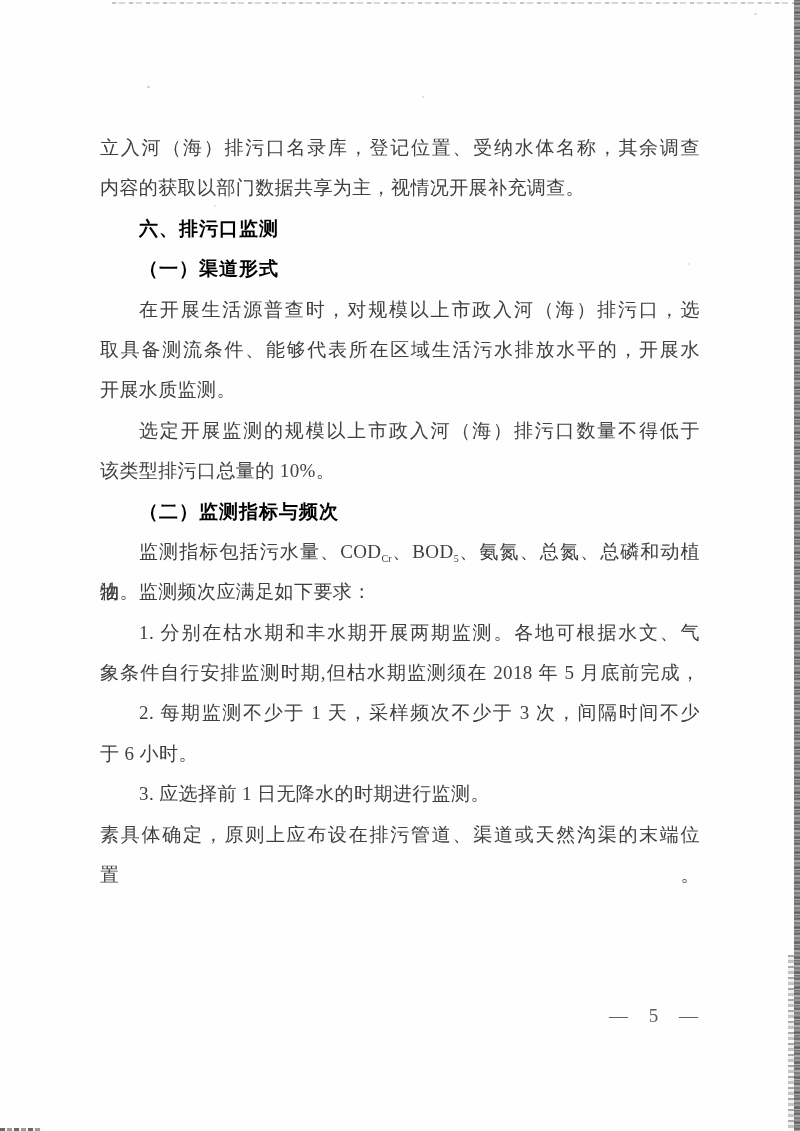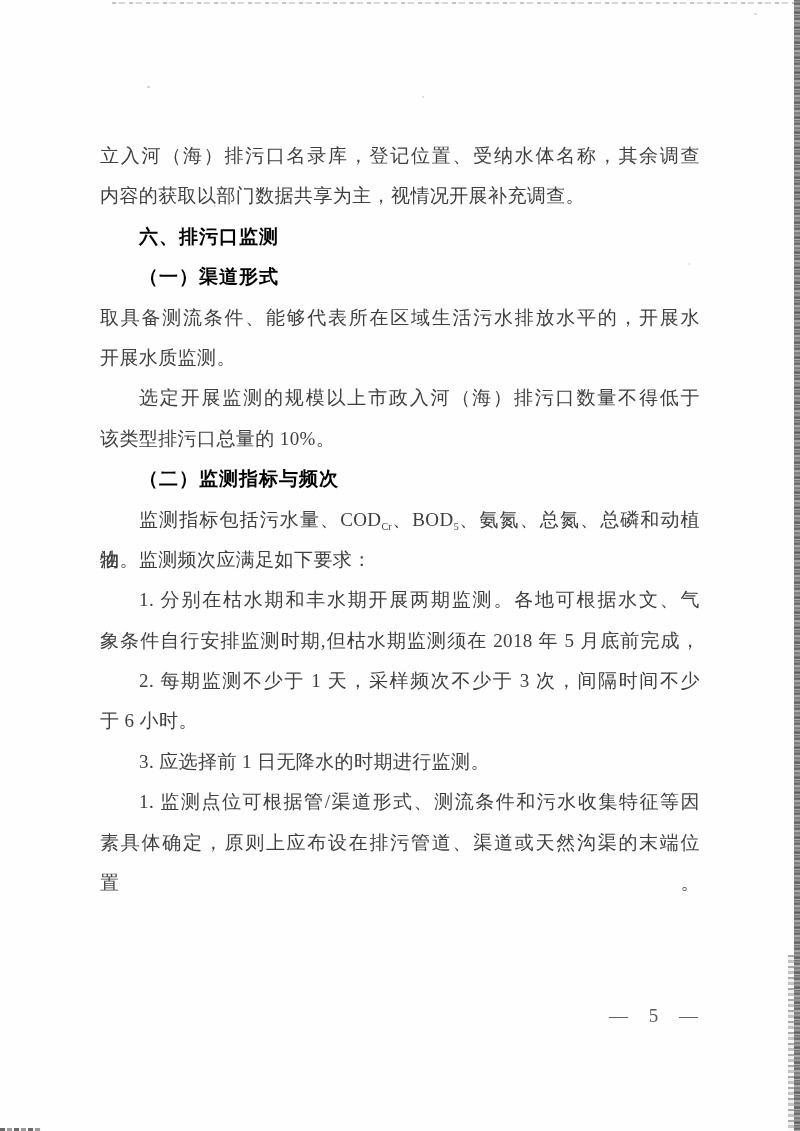--- a/index.html
+++ b/index.html
@@ -10,21 +10,21 @@
   }
   .page {
     position: relative;
     width: 800px; height: 1131px;
     background: #fefefe;
     overflow: hidden;
   }
   
   .textblock {
     position: absolute;
-    left: 100px; top: 136px;
+    left: 100px; top: 128px;
     width: 600px;
     font-size: 19px;
     line-height: 40.4px;
     letter-spacing: 0.4px;
     color: #3f3f3f;
     text-rendering: optimizeLegibility;
   }
   .line { height: 40.4px; white-space: nowrap; }
   .line.j {
     white-space: normal;
@@ -104,31 +104,31 @@
   <div class="speck s2"></div>
   <div class="speck s3"></div>
   <div class="speck s4"></div>
   <div class="speck s5"></div>
 
   <div class="textblock">
     <div class="line j">立入河（海）排污口名录库，登记位置、受纳水体名称，其余调查</div>
     <div class="line">内容的获取以部门数据共享为主，视情况开展补充调查。</div>
     <div class="line ind b">六、排污口监测</div>
     <div class="line ind b">（一）渠道形式</div>
+    <div class="line ind j">在开展生活源普查时，对规模以上市政入河（海）排污口，选</div>
     <div class="line j">取具备测流条件、能够代表所在区域生活污水排放水平的，开展水</div>
     <div class="line">开展水质监测。</div>
     <div class="line ind j">选定开展监测的规模以上市政入河（海）排污口数量不得低于</div>
     <div class="line">该类型排污口总量的 10%。</div>
     <div class="line ind b">（二）监测指标与频次</div>
     <div class="line ind j"><span>监测指标包括污水量、COD</span><sub>Cr</sub><span>、BOD</span><sub>5</sub><span>、氨氮、总氮、总磷和动植物</span></div>
     <div class="line">油。监测频次应满足如下要求：</div>
     <div class="line ind j">1. 分别在枯水期和丰水期开展两期监测。各地可根据水文、气</div>
     <div class="line j">象条件自行安排监测时期,但枯水期监测须在 2018 年 5 月底前完成，</div>
     <div class="line ind j">2. 每期监测不少于 1 天，采样频次不少于 3 次，间隔时间不少</div>
     <div class="line">于 6 小时。</div>
     <div class="line ind">3. 应选择前 1 日无降水的时期进行监测。</div>
-    <div class="line ind j">1. 监测点位可根据管/渠道形式、测流条件和污水收集特征等因</div>
     <div class="line j">素具体确定，原则上应布设在排污管道、渠道或天然沟渠的末端位置。</div>
   </div>
 
   <div class="pagenum">— 5 —</div>
 
 </div>
 
 </body></html>

